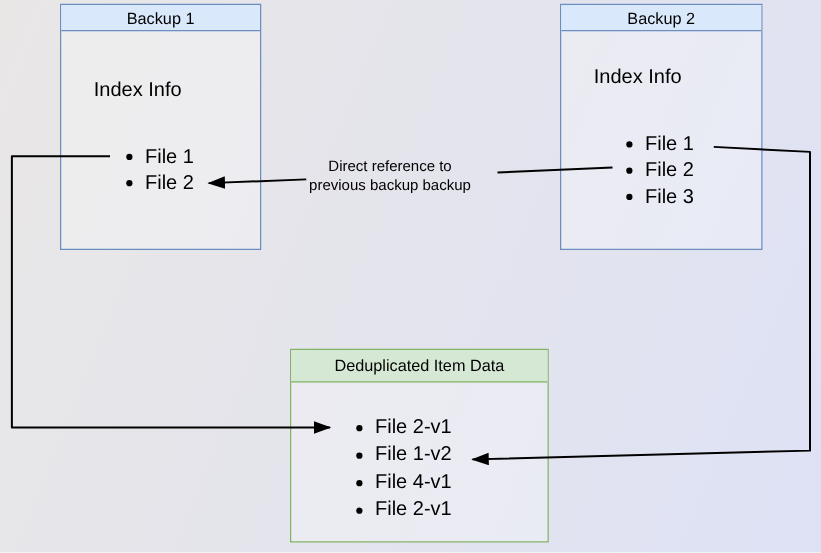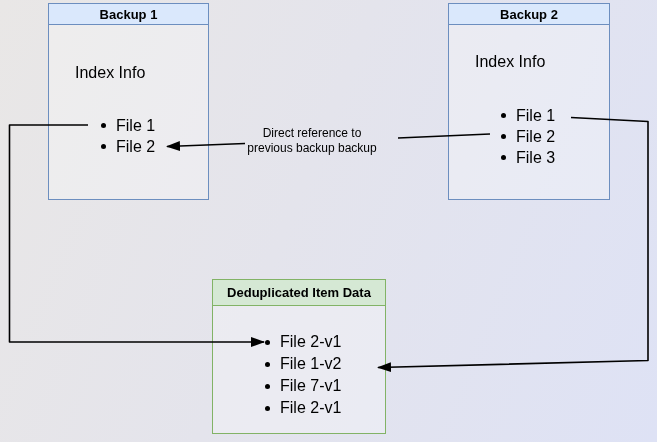--- a/index.html
+++ b/index.html
@@ -24,21 +24,21 @@
   }
   .node.blue  { border: 1px solid var(--blue-border, #6c8ebf); }
   .node.green { border: 1px solid var(--green-border, #82b366); }
   .hdr {
     position: absolute;
     left: 0; right: 0; top: 0;
     display: flex;
     align-items: center;
     justify-content: center;
     font-size: 13px;
-    font-weight: bold;
+    font-weight: normal;
     color: #000;
   }
   .node.blue  .hdr { height: 20px; background: var(--blue-fill, #dae8fc);  border-bottom: 1px solid var(--blue-border, #6c8ebf); }
   .node.green .hdr { height: 25px; background: var(--green-fill, #d5e8d4); border-bottom: 1px solid var(--green-border, #82b366); }
   .idx {
     position: absolute;
     left: 26px;
     font-size: 16px;
     line-height: 21px;
     color: #000;
@@ -112,26 +112,26 @@
   <div class="node blue" style="left:448px; top:3px; width:162px; height:197px;">
     <div class="hdr">Backup 2</div>
     <div class="idx" style="top:47px;">Index Info</div>
     <ul class="files" style="top:101px;">
       <li>File 1</li>
       <li>File 2</li>
       <li>File 3</li>
     </ul>
   </div>
 
-  <div class="node green" style="left:212px; top:279px; width:174px; height:155px;">
+  <div class="node green" style="left:232px; top:279px; width:207px; height:155px;">
     <div class="hdr">Deduplicated Item Data</div>
     <ul class="files" style="top:51px;">
       <li>File 2-v1</li>
       <li>File 1-v2</li>
-      <li>File 7-v1</li>
+      <li>File 4-v1</li>
       <li>File 2-v1</li>
     </ul>
   </div>
 
   <div class="edge-label">
     <div>Direct reference to</div>
     <div>previous backup backup</div>
   </div>
 
   <svg class="edges" viewBox="0 0 657 442" xmlns="http://www.w3.org/2000/svg">

